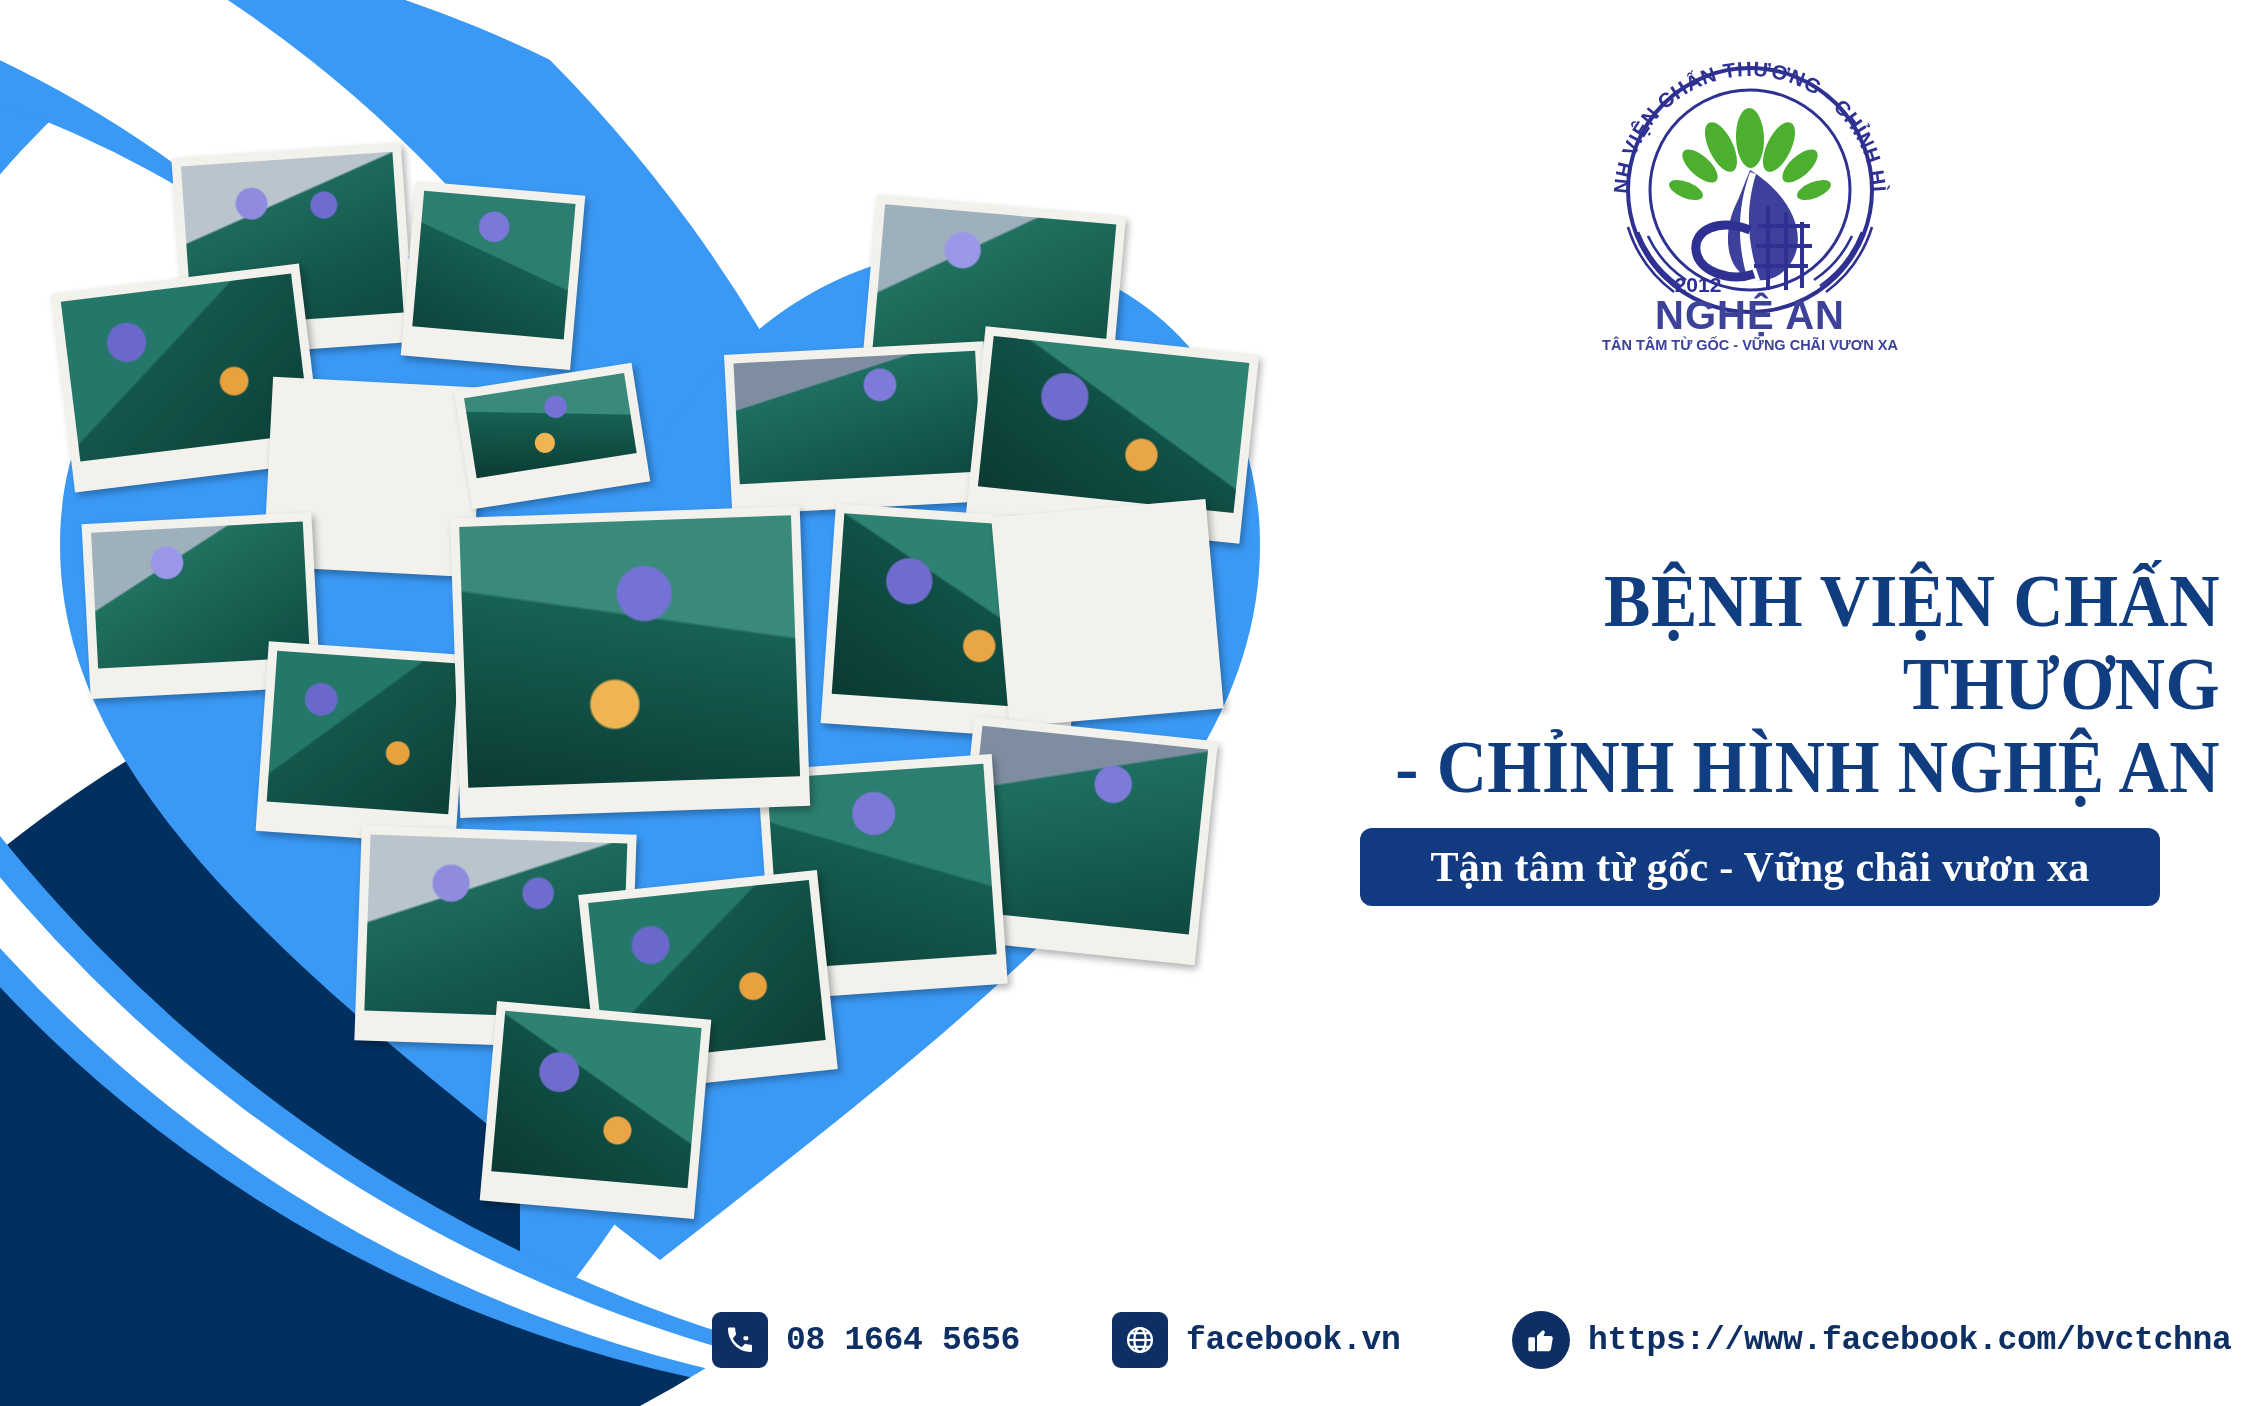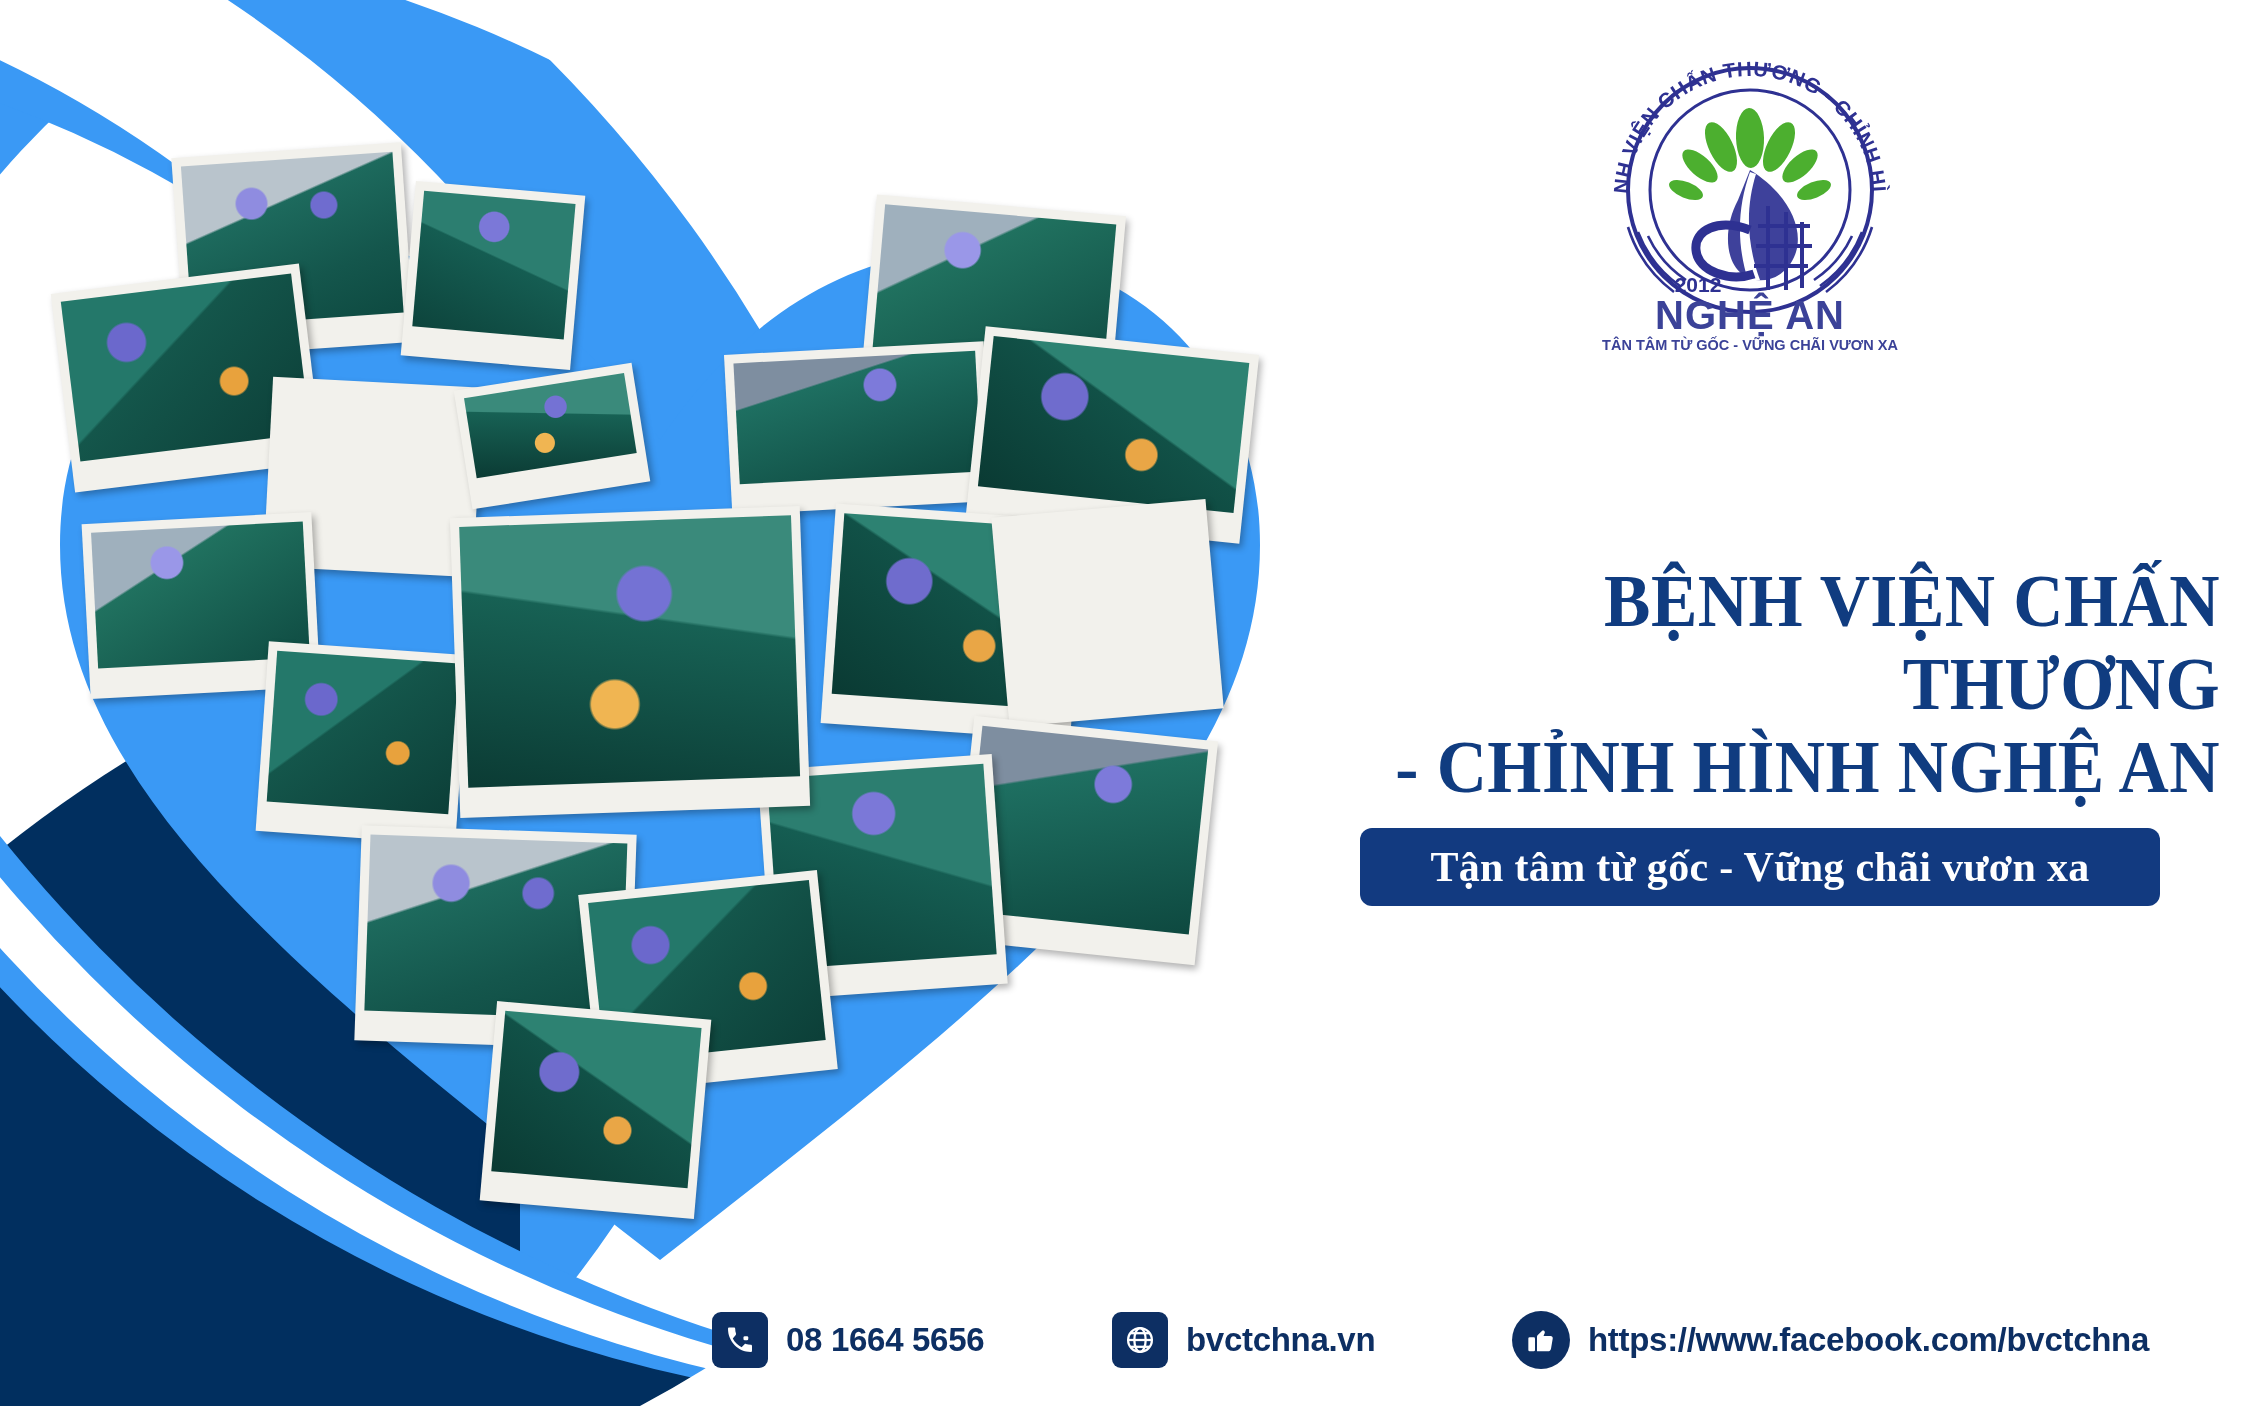--- a/index.html
+++ b/index.html
@@ -131,21 +131,21 @@
     flex: none;
   }
   .ic-circle {
     width: 58px; height: 58px;
     background: #0d2f63;
     border-radius: 50%;
     display: flex; align-items: center; justify-content: center;
     flex: none;
   }
   .c-label {
-    font-family: Liberation Sans, sans-serif;
+    font-family: Liberation Mono, monospace;
     font-weight: bold;
     color: #0d2f63;
     font-size: 33px;
     letter-spacing: -0.3px;
     white-space: nowrap;
   }
 </style>
 </head>
 <body>
 
@@ -332,21 +332,21 @@
     <div class="contact c-web">
       <span class="ic-box">
         <svg viewBox="0 0 24 24" width="34" height="34" fill="none" stroke="#ffffff" stroke-width="1.6">
           <circle cx="12" cy="12" r="8.4"></circle>
           <ellipse cx="12" cy="12" rx="4" ry="8.4"></ellipse>
           <line x1="3.6" y1="12" x2="20.4" y2="12"></line>
           <line x1="5.2" y1="7.2" x2="18.8" y2="7.2"></line>
           <line x1="5.2" y1="16.8" x2="18.8" y2="16.8"></line>
         </svg>
       </span>
-      <span class="c-label">bvctchna.vn</span>
+      <span class="c-label">facebook.vn</span>
     </div>
 
     <div class="contact c-fb">
       <span class="ic-circle">
         <svg viewBox="0 0 24 24" width="32" height="32" fill="#ffffff">
           <rect x="2.5" y="10" width="5" height="10.5" rx="1"></rect>
           <path d="M9 20.5V9.6c0-.5.2-1 .6-1.3l3.1-3c.5-.5 1.3-.5 1.8 0 .4.4.5 1 .3 1.5L13.9 9h5.3c1 0 1.8.9 1.6 1.9l-1.3 7.6c-.2 1.2-1.2 2-2.4 2H9z"></path>
         </svg>
       </span>
       <span class="c-label">https://www.facebook.com/bvctchna</span>

